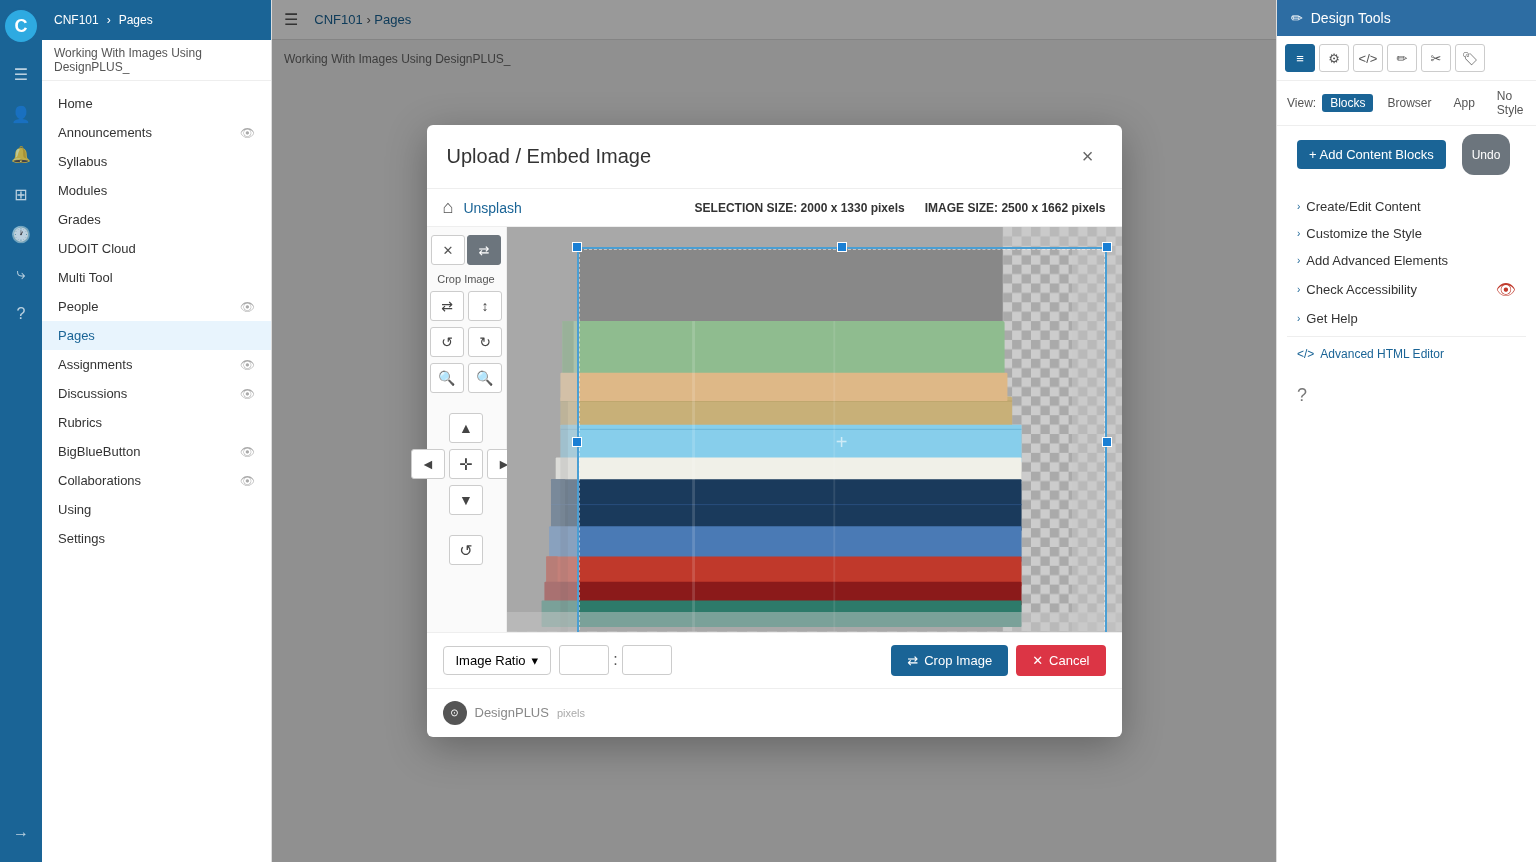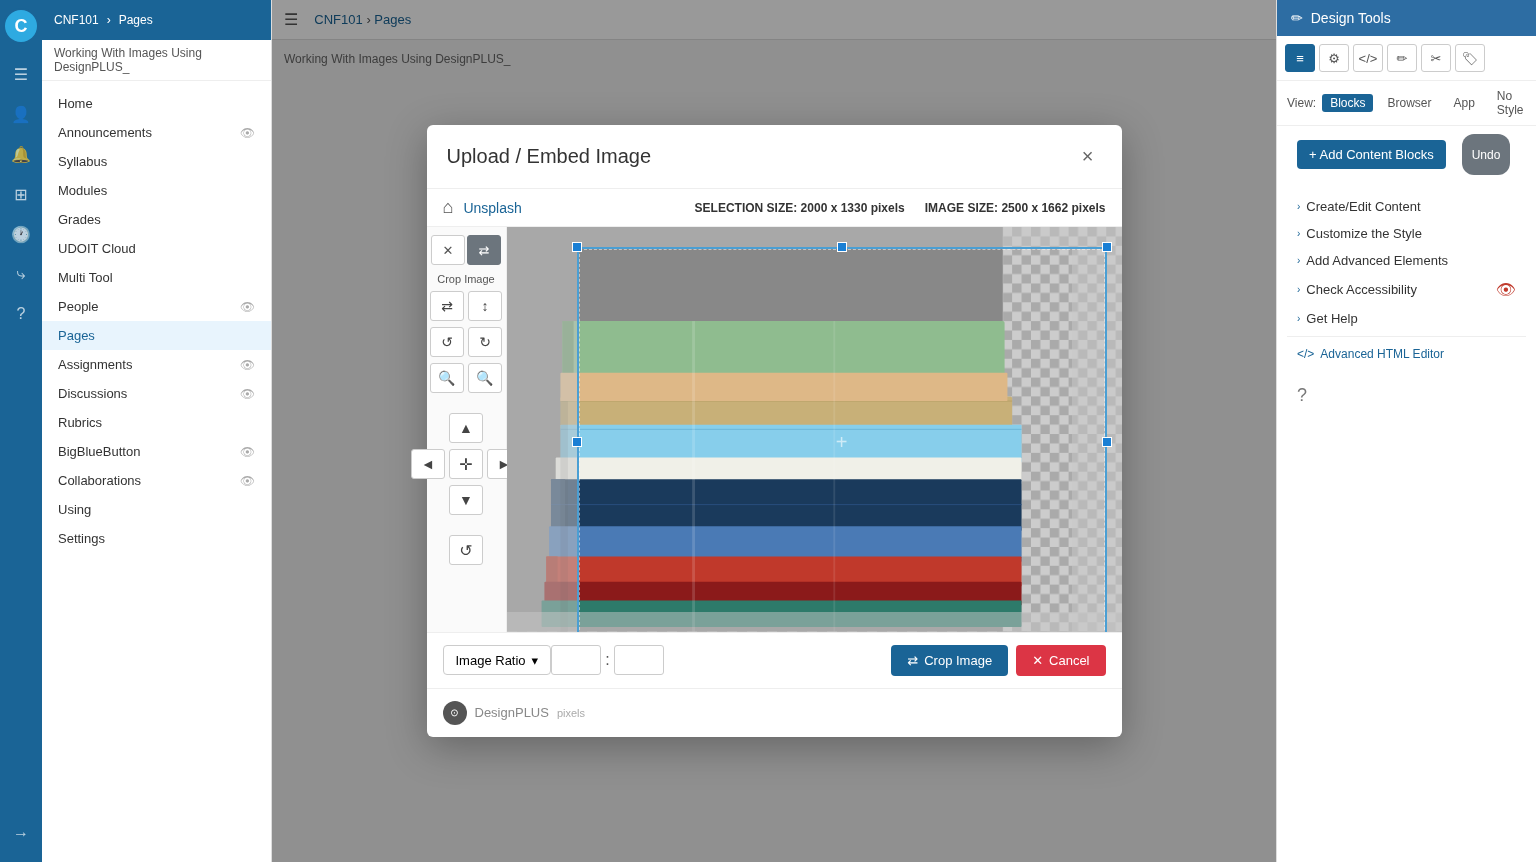--- a/index.html
+++ b/index.html
@@ -102,21 +102,21 @@
     .crop-dashes { position: absolute; inset: 0; border: 1px dashed rgba(255,255,255,0.5); }
 
     
     .crop-outside-top { position: absolute; top: 0; left: 0; right: 0; height: 20px; background: rgba(200,200,200,0.5); }
     .crop-outside-bottom { position: absolute; bottom: 0; left: 0; right: 0; height: 20px; background: rgba(200,200,200,0.5); }
     .crop-outside-left { position: absolute; top: 20px; left: 0; width: 70px; height: 390px; background: rgba(200,200,200,0.5); }
     .crop-outside-right { position: absolute; top: 20px; right: 0; width: 50px; height: 390px; background: rgba(200,200,200,0.5); }
 
     
     .modal-footer { padding: 12px 16px; border-top: 1px solid #eee; display: flex; align-items: center; justify-content: space-between; }
-    .footer-left { display: flex; }
+    .footer-left { display: flex; align-items: center; gap: 8px; }
     .image-ratio-btn { padding: 6px 12px; border: 1px solid #ccc; background: white; border-radius: 4px; font-size: 13px; cursor: pointer; display: flex; align-items: center; gap: 6px; }
     .ratio-inputs { display: flex; align-items: center; gap: 4px; }
     .ratio-input { width: 50px; height: 30px; border: 1px solid #ccc; border-radius: 3px; text-align: center; font-size: 13px; padding: 0 4px; }
     .ratio-sep { font-size: 16px; color: #555; }
     .footer-right { display: flex; gap: 8px; }
     .btn-crop { background: #1a6496; color: white; border: none; padding: 8px 16px; border-radius: 4px; font-size: 13px; cursor: pointer; display: flex; align-items: center; gap: 6px; }
     .btn-cancel { background: #dc3545; color: white; border: none; padding: 8px 16px; border-radius: 4px; font-size: 13px; cursor: pointer; display: flex; align-items: center; gap: 6px; }
 
     
     .design-plus-footer { padding: 12px 16px; border-top: 1px solid #eee; display: flex; align-items: center; gap: 8px; color: #888; font-size: 13px; }

